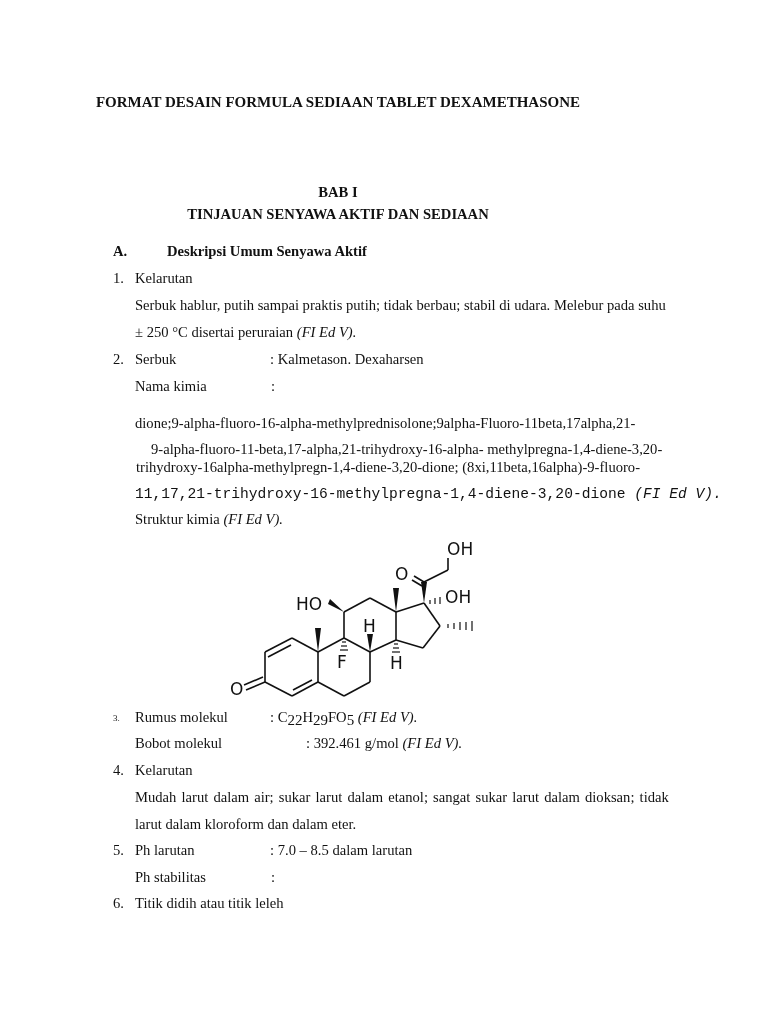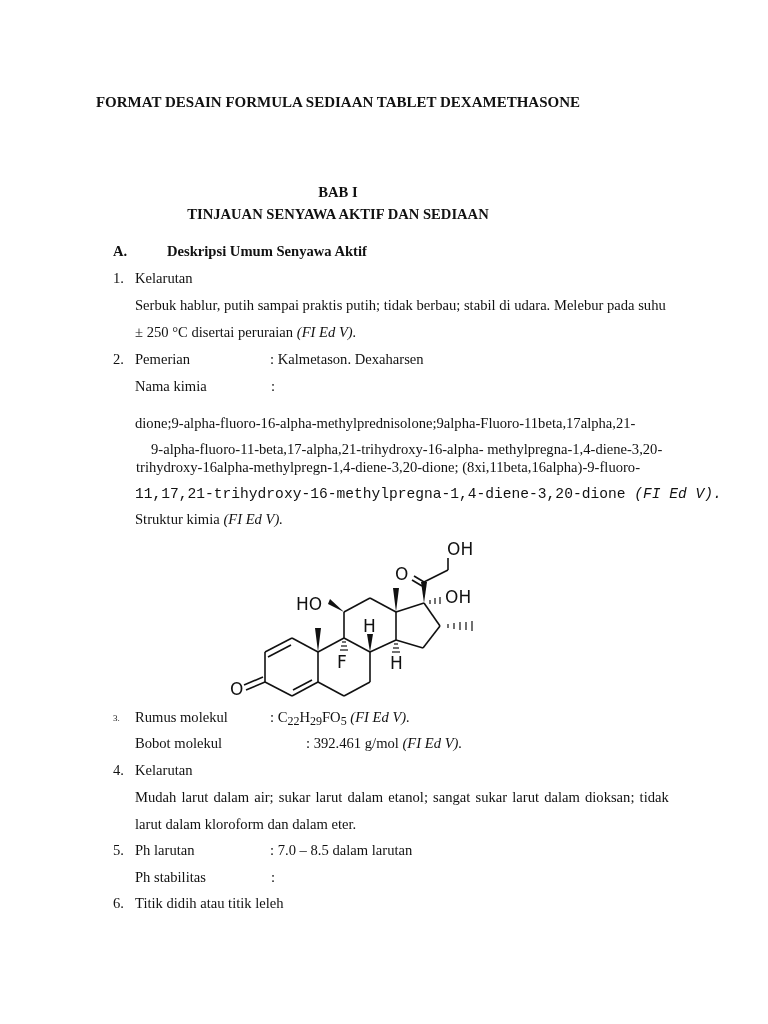--- a/index.html
+++ b/index.html
@@ -2,21 +2,21 @@
 <html><head>
   <meta charset="utf-8">
   <style>
     html, body { margin: 0; padding: 0; background: #ffffff; }
     body { width: 768px; height: 1024px; position: relative; overflow: hidden;
       font-family: "Liberation Serif", serif; color: #111; font-size: 14.6px; }
     .line { position: absolute; white-space: nowrap; line-height: 1; }
     .bold { font-weight: bold; }
     .center { left: 0; width: 660px; text-align: center; padding-left: 8px; }
     .it { font-style: italic; }
-    sub { font-size: 12px; vertical-align: -3px; line-height: 0; }
+    sub { font-size: 15px; vertical-align: -3px; line-height: 0; }
     .small3 { font-size: 9px; }
     svg text { font-family: "DejaVu Sans", sans-serif; }
   </style>
 </head>
 <body>
 
 <div>
 
   <div class="line bold center" style="top:95px;font-size:15px;">FORMAT DESAIN FORMULA SEDIAAN TABLET DEXAMETHASONE</div>
 
@@ -25,21 +25,21 @@
 
   <div class="line bold" style="top:244px;left:113px;">A.</div>
   <div class="line bold" style="top:244px;left:135px;margin-left:32px;">Deskripsi Umum Senyawa Aktif</div>
 
   <div class="line" style="top:271px;left:113px;">1.</div>
   <div class="line" style="top:271px;left:135px;">Kelarutan</div>
   <div class="line" style="top:298px;left:135px;">Serbuk hablur, putih sampai praktis putih; tidak berbau; stabil di udara. Melebur pada suhu</div>
   <div class="line" style="top:325px;left:135px;"><span>± 250 °C disertai peruraian </span><span class="it">(FI Ed V).</span></div>
 
   <div class="line" style="top:352px;left:113px;">2.</div>
-  <div class="line" style="top:352px;left:135px;">Pemerian</div>
+  <div class="line" style="top:352px;left:135px;">Serbuk</div>
   <div class="line" style="top:352px;left:270px;">: Kalmetason. Dexaharsen</div>
 
   <div class="line" style="top:379px;left:135px;">Nama kimia</div>
   <div class="line" style="top:379px;left:271px;">:</div>
 
   <div class="line" style="top:406px;left:151px;margin-top:36px;">9-alpha-fluoro-11-beta,17-alpha,21-trihydroxy-16-alpha- methylpregna-1,4-diene-3,20-</div>
   <div class="line" style="top:416px;left:135px;">dione;9-alpha-fluoro-16-alpha-methylprednisolone;9alpha-Fluoro-11beta,17alpha,21-</div>
   <div class="line" style="top:460px;left:136px;">trihydroxy-16alpha-methylpregn-1,4-diene-3,20-dione; (8xi,11beta,16alpha)-9-fluoro-</div>
   <div class="line" style="top:487px;left:135px;font-family:Liberation Mono, monospace;"><span>11,17,21-trihydroxy-16-methylpregna-1,4-diene-3,20-dione </span><span class="it">(FI Ed V).</span></div>
 

